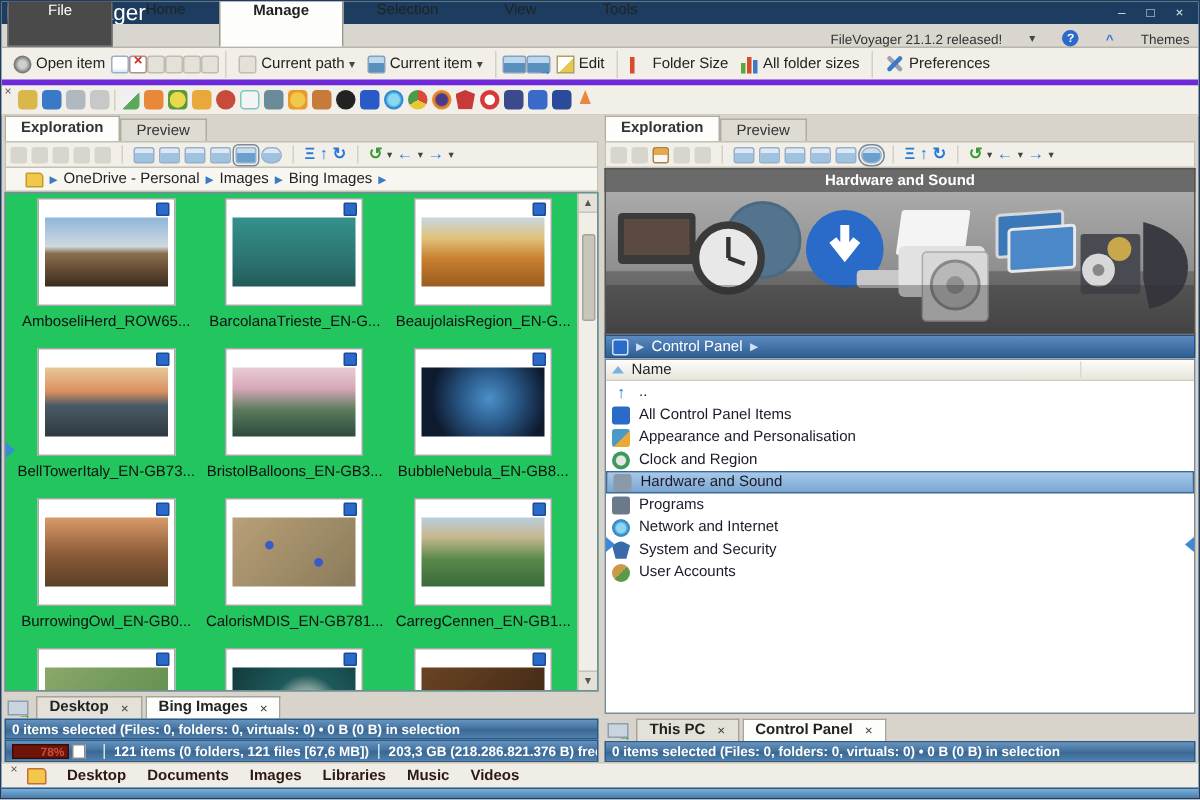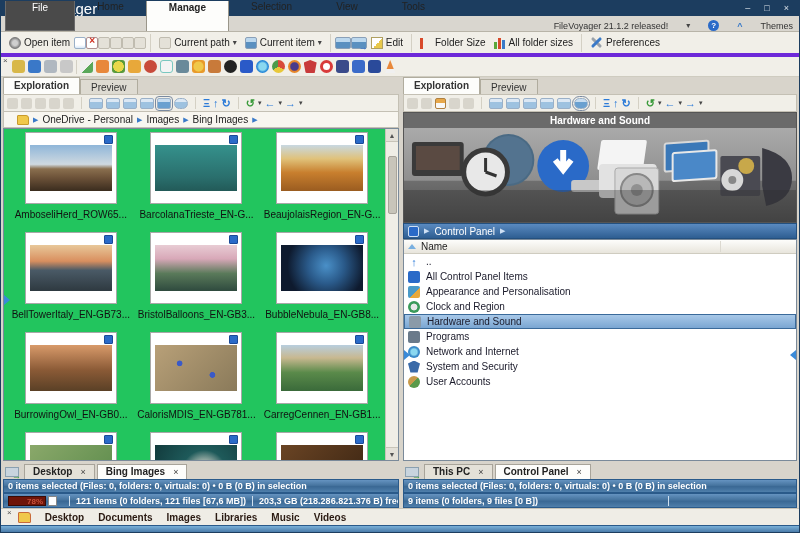--- a/index.html
+++ b/index.html
@@ -546,24 +546,20 @@
         <span class="btab">
           <span>This PC</span>
           <span class="x">×</span>
         </span>
         <span class="btab active">
           <span>Control Panel</span>
           <span class="x">×</span>
         </span>
       </div>
       <div class="sbar">0 items selected (Files: 0, folders: 0, virtuals: 0) • 0 B (0 B) in selection</div>
-      <div class="sbar sbar2">
-        <span>9 items (0 folders, 9 files [0 B])</span>
-        <span class="ssep" style="margin-left:130px"></span>
-      </div>
     </div>
   </div>
 
   <div class="favbar">
     <span class="dock-x">×</span>
     <span class="fav-folder"></span>
     <span class="fav-link">Desktop</span>
     <span class="fav-link">Documents</span>
     <span class="fav-link">Images</span>
     <span class="fav-link">Libraries</span>

